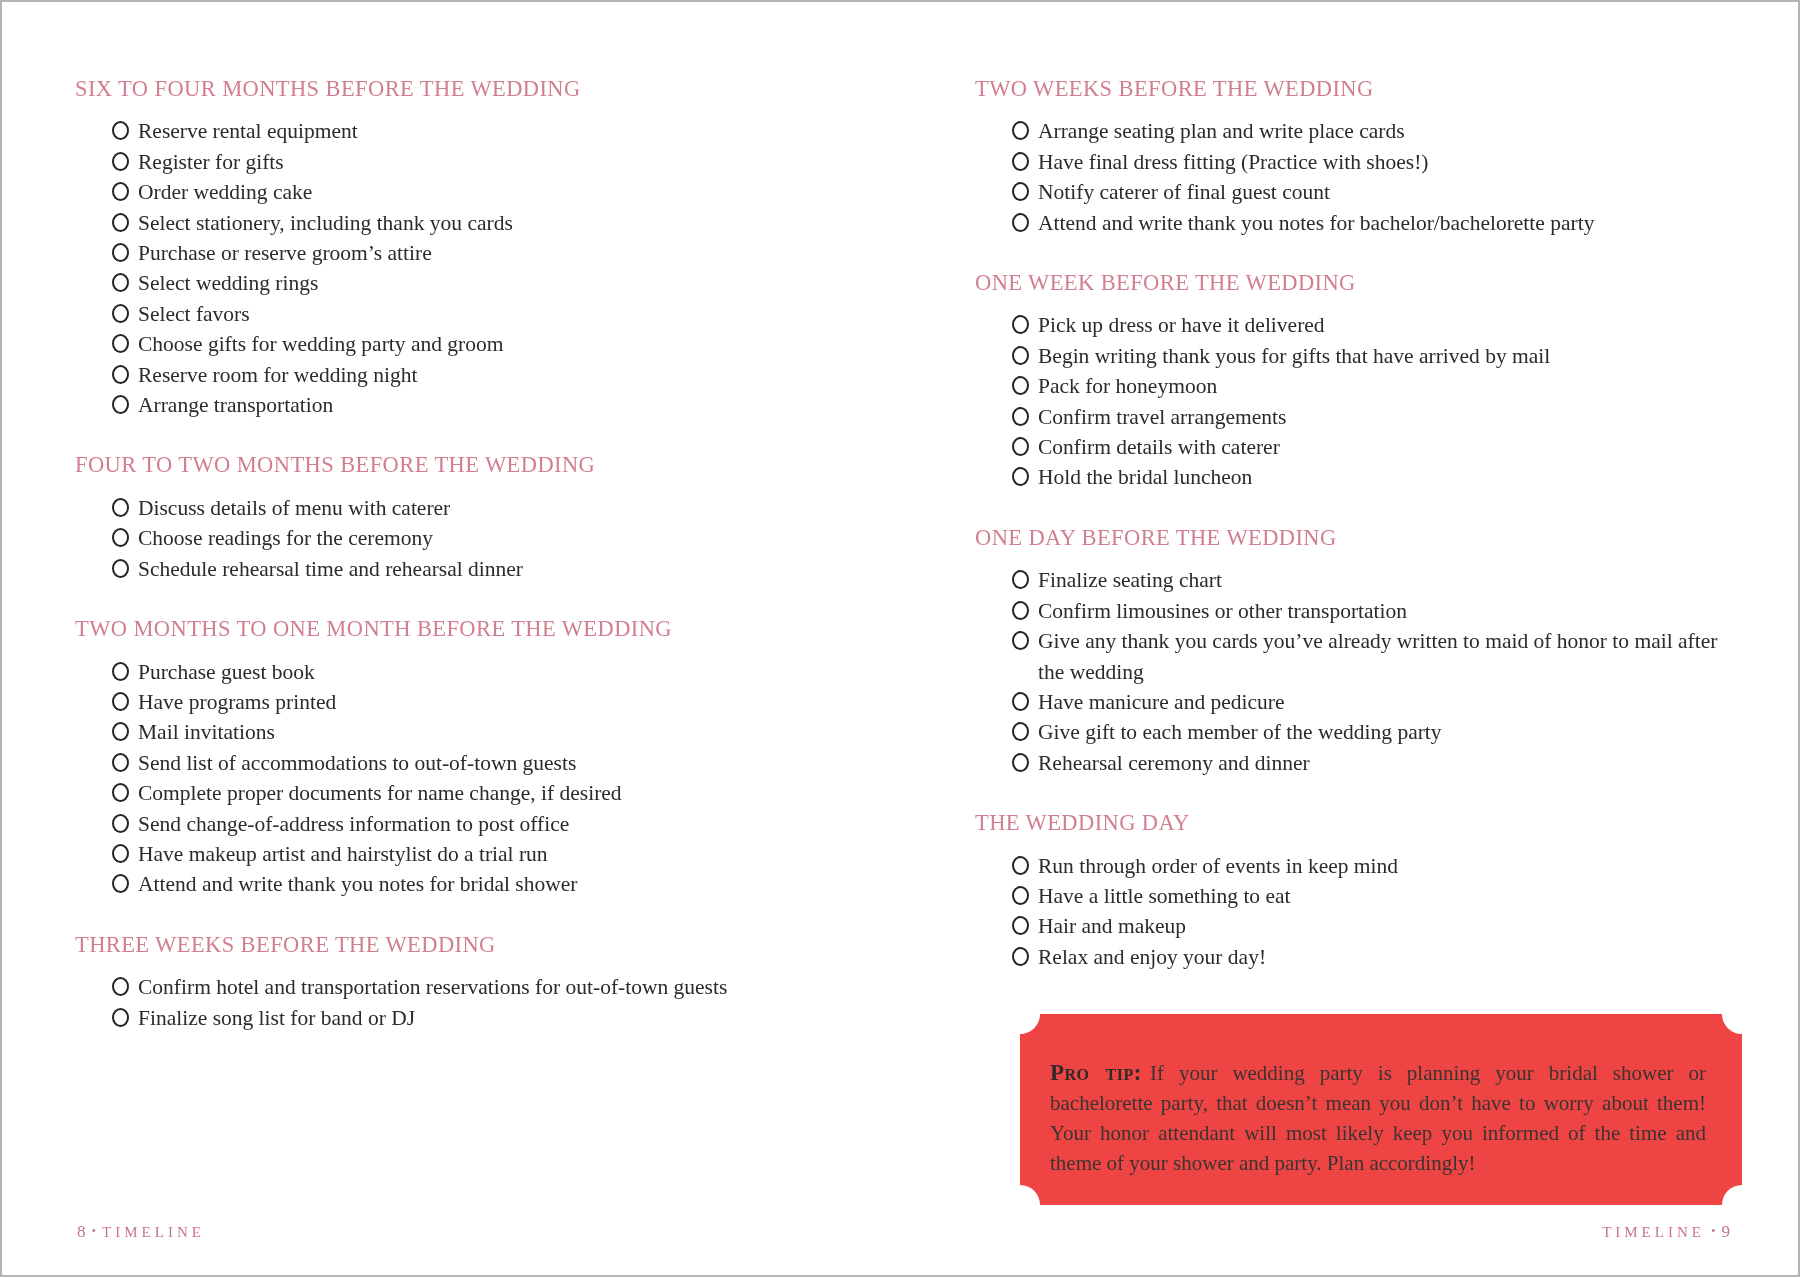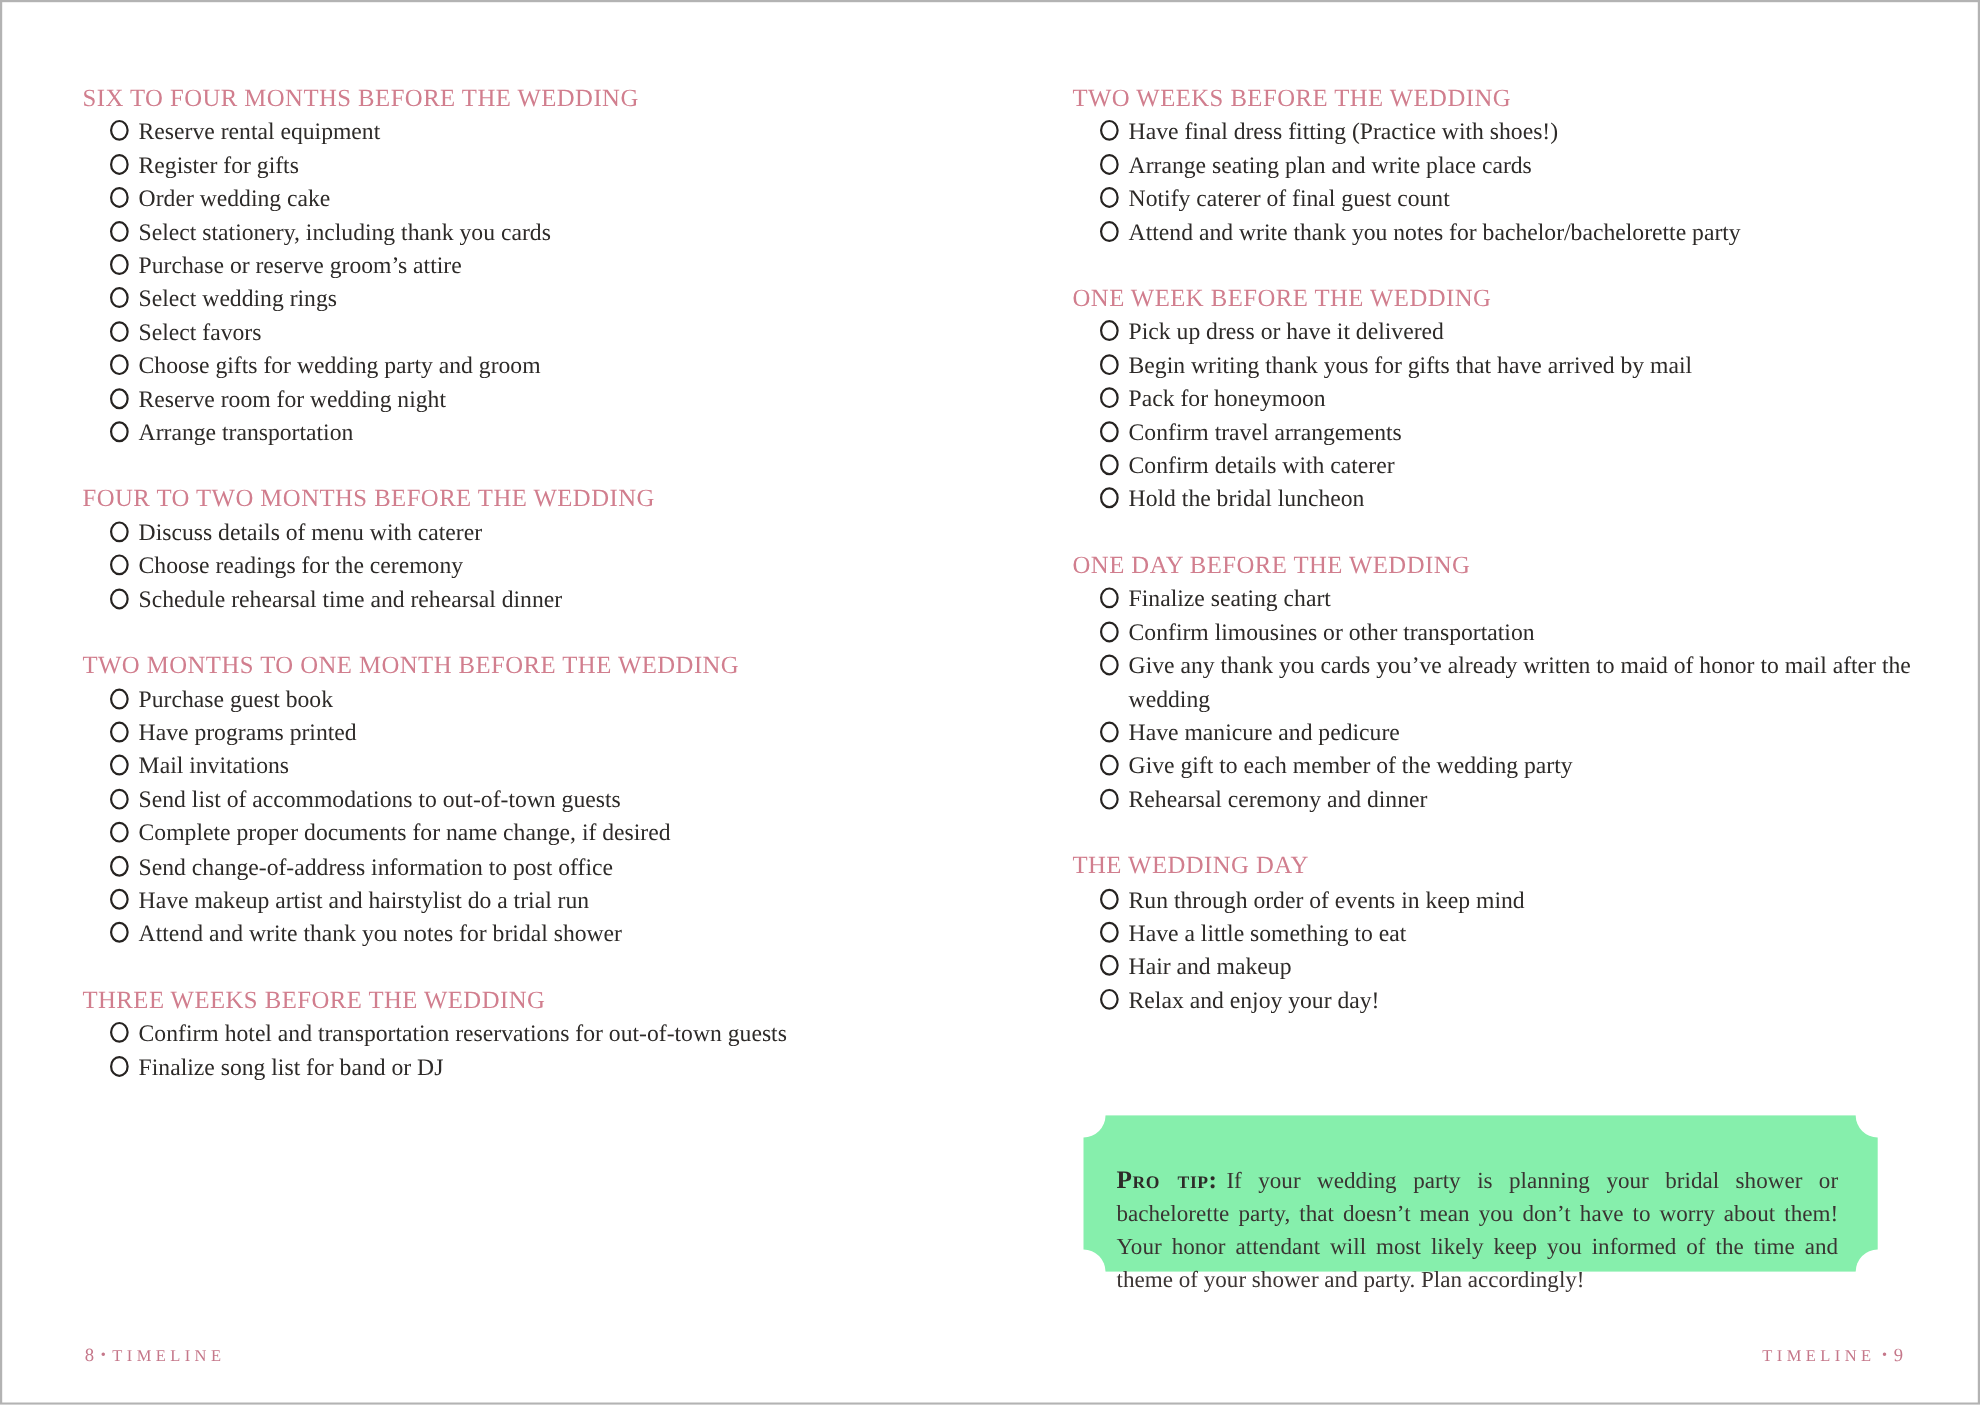--- a/index.html
+++ b/index.html
@@ -19,41 +19,41 @@
   .col-right{left:973px;width:764px;}
   .section{margin:0 0 30px 0;}
   .section-heading{
     margin:0;padding:0;
     font-size:22.5px;
     line-height:30.4px;
     font-weight:400;
     letter-spacing:0.4px;
     color:#d17e8e;
   }
-  ul.checklist{list-style:none;margin:0;padding:0;}
+  ul.checklist{list-style:none;margin:12px;padding:0;}
   li.check-item{
     position:relative;
     padding-left:51px;
     font-size:21.5px;
     line-height:30.4px;
   }
   .circle{
     position:absolute;
     left:25px;top:5px;
     width:17px;height:19px;
     border:2px solid #262321;
     border-radius:50%;
     box-sizing:border-box;
     background:transparent;
   }
   .pro-tip{
     position:absolute;
-    left:983px;top:1012px;
-    width:722px;height:142px;
-    background:#86efac;
+    left:1018px;top:1012px;
+    width:722px;height:191px;
+    background:#ef4444;
     box-sizing:border-box;
     padding:44px 36px 0 30px;
   }
   .pro-tip-text{
     font-size:21px;
     line-height:30px;
     text-align:justify;
     color:#3a3432;
   }
   .pro-tip-label{
@@ -133,22 +133,22 @@
         <ul class="checklist">
           <li class="check-item"><span class="circle"></span><span>Confirm hotel and transportation reservations for out-of-town guests</span></li>
           <li class="check-item"><span class="circle"></span><span>Finalize song list for band or DJ</span></li>
         </ul>
       </div>
     </div>
   <div class="col col-right">
       <div class="section">
         <h2 class="section-heading">TWO WEEKS BEFORE THE WEDDING</h2>
         <ul class="checklist">
+          <li class="check-item"><span class="circle"></span><span>Arrange seating plan and write place cards</span></li>
           <li class="check-item"><span class="circle"></span><span>Have final dress fitting (Practice with shoes!)</span></li>
-          <li class="check-item"><span class="circle"></span><span>Arrange seating plan and write place cards</span></li>
           <li class="check-item"><span class="circle"></span><span>Notify caterer of final guest count</span></li>
           <li class="check-item"><span class="circle"></span><span>Attend and write thank you notes for bachelor/bachelorette party</span></li>
         </ul>
       </div>
       <div class="section">
         <h2 class="section-heading">ONE WEEK BEFORE THE WEDDING</h2>
         <ul class="checklist">
           <li class="check-item"><span class="circle"></span><span>Pick up dress or have it delivered</span></li>
           <li class="check-item"><span class="circle"></span><span>Begin writing thank yous for gifts that have arrived by mail</span></li>
           <li class="check-item"><span class="circle"></span><span>Pack for honeymoon</span></li>

